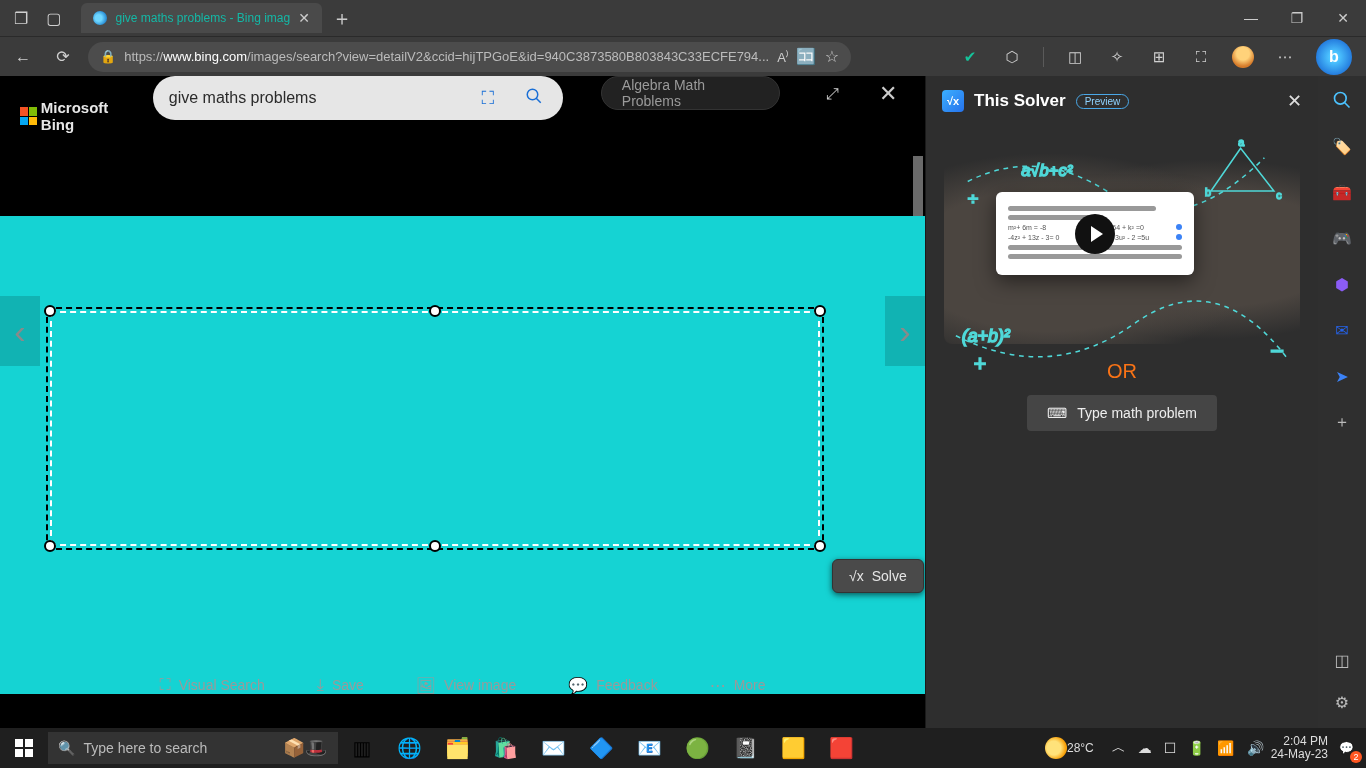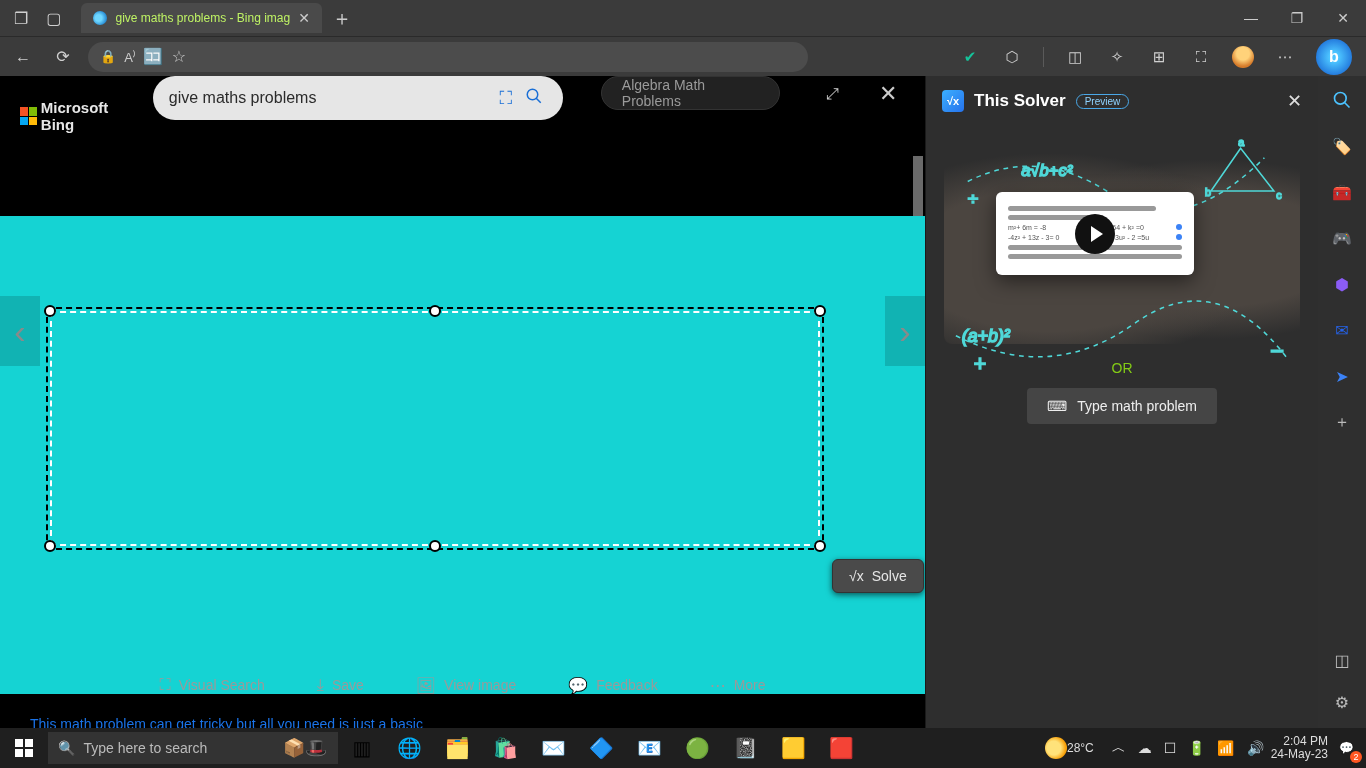--- a/index.html
+++ b/index.html
@@ -5,21 +5,21 @@
 * { margin:0; padding:0; box-sizing:border-box; font-family:"Segoe UI",Arial,sans-serif; }
 html,body { width:1366px; height:768px; overflow:hidden; background:#202124; }
 
 
 .titlebar { height:36px; background:#3b3b3b; display:flex; align-items:center; }
 .titlebar .left-icons { display:flex; gap:18px; padding:0 14px; color:#cfcfcf; }
 .tab { margin-left:6px; height:30px; background:#4a4a4a; display:flex; align-items:center;
        padding:0 12px; gap:8px; border-radius:6px 6px 0 0; min-width:220px; }
 .tab .favicon { width:14px; height:14px; border-radius:50%;
   background:radial-gradient(circle at 40%,#6fd7ff 30%,#2a8fd6 70%); }
-.tab .title { color:#bef264; font-size:12px; flex:1; white-space:nowrap; overflow:hidden; text-overflow:ellipsis;}
+.tab .title { color:#14b8a6; font-size:12px; flex:1; white-space:nowrap; overflow:hidden; text-overflow:ellipsis;}
 .tab .close { color:#ccc; font-size:14px; }
 .newtab { color:#ccc; font-size:20px; margin-left:10px; }
 .window-controls { margin-left:auto; display:flex; }
 .window-controls div { width:46px; height:36px; display:flex; align-items:center; justify-content:center; color:#ccc; font-size:14px;}
 
 .addrbar { height:40px; background:#3b3b3b; display:flex; align-items:center; padding:0 8px; gap:10px; border-top:1px solid #2a2a2a;}
 .addrbar .btn { width:30px; height:30px; display:flex; align-items:center; justify-content:center; color:#cfcfcf; }
 .urlbox { flex:0 0 720px; height:30px; background:#4c4c4c; border-radius:18px; display:flex; align-items:center; padding:0 12px; gap:8px;}
 .urlbox .lock { color:#ccc; font-size:13px; }
 .urlbox .txt { color:#bbb; font-size:13px; white-space:nowrap; overflow:hidden; text-overflow:ellipsis; flex:1;}
@@ -41,21 +41,21 @@
 .rr-bottom{margin-top:auto;display:flex;flex-direction:column;gap:18px;padding-bottom:14px;align-items:center;}
 
 
 .bingbar { position:absolute; top:0; left:0; right:0; height:80px; background:#000; display:flex; padding:0 20px; gap:14px;}
 .binglogo { display:flex; align-items:center; gap:4px; color:#e6e6e6; font-size:15px; font-weight:600;}
 .binglogo .sq{width:18px;height:18px;display:grid;grid-template:1fr 1fr/1fr 1fr;gap:1px;}
 .binglogo .sq span:nth-child(1){background:#f35325;}
 .binglogo .sq span:nth-child(2){background:#81bc06;}
 .binglogo .sq span:nth-child(3){background:#05a6f0;}
 .binglogo .sq span:nth-child(4){background:#ffba08;}
-.searchbox{flex:0 0 410px;height:44px;background:#e6e6e6;border-radius:24px;display:flex;align-items:center;padding:0 16px;gap:2px;}
+.searchbox{flex:0 0 410px;height:44px;background:#e6e6e6;border-radius:24px;display:flex;align-items:center;padding:0 16px;gap:20px;}
 .searchbox input{flex:1;border:none;background:transparent;font-size:16px;color:#2b2b2b;outline:none;}
 .searchbox .vs, .searchbox .go{width:26px;text-align:center;color:#1a6fd6;font-size:18px;}
 .pill{height:34px;padding:0 20px;border-radius:20px;background:#222;color:#9a9a9a;font-size:14px;display:flex;align-items:center;margin-left:24px;border:1px solid #333;}
 .topright-ic{width:36px;height:36px;display:flex;align-items:center;justify-content:center;color:#ccc;margin-left:8px;}
 
 .imgzone{position:absolute;top:140px;left:0;right:0;height:478px;background:#15d3d3;}
 .nav-arrow{position:absolute;top:220px;width:40px;height:70px;display:flex;align-items:center;justify-content:center;color:#8a8a8a;font-size:34px;background:rgba(0,0,0,0.15);}
 .nav-arrow.right{right:0;}
 .formula{position:absolute;top:165px;left:50px;font-size:90px;font-weight:900;color:#000;font-family:Arial,"Segoe UI",sans-serif;letter-spacing:-3px;white-space:nowrap;}
 
@@ -91,21 +91,21 @@
 .ms-illus svg{position:absolute;inset:0;}
 .ms-card{position:absolute;left:52px;top:58px;width:198px;background:#fff;border-radius:6px;
   box-shadow:0 6px 20px rgba(0,0,0,0.5);padding:10px 12px 12px;}
 .ms-card .bar{height:5px;background:#999;border-radius:3px;margin:4px 0;}
 .ms-card .bar.s{width:55%;} .ms-card .bar.m{width:85%;} .ms-card .bar.l{width:100%;}
 .ms-card .eq{font-size:7px;color:#555;margin:3px 0;display:flex;justify-content:space-between;}
 .ms-card .dot{width:6px;height:6px;border-radius:50%;background:#3b82f6;display:inline-block;margin-left:4px;}
 .play{position:absolute;left:50%;top:50%;width:40px;height:40px;margin:-20px 0 0 -20px;background:#111;border-radius:50%;
   display:flex;align-items:center;justify-content:center;}
 .play:before{content:"";border-left:12px solid #fff;border-top:8px solid transparent;border-bottom:8px solid transparent;margin-left:3px;}
-.ms-or{margin:16px 0 12px;color:#84cc16;font-size:14px;}
+.ms-or{margin:16px 0 12px;color:#f97316;font-size:20px;}
 .ms-type{background:#454545;padding:10px 20px;border-radius:4px;color:#eee;font-size:14px;display:flex;align-items:center;gap:10px;}
 
 
 .taskbar{height:40px;background:#1f1f1f;display:flex;align-items:center;}
 .tb-start{width:48px;height:40px;display:flex;align-items:center;justify-content:center;}
 .tb-start .sq{width:18px;height:18px;display:grid;grid-template:1fr 1fr/1fr 1fr;gap:2px;}
 .tb-start .sq span{background:#fff;}
 .tb-search{width:290px;height:32px;background:#333;display:flex;align-items:center;padding:0 10px;gap:8px;color:#bbb;font-size:14px;}
 .tb-search .em{margin-left:auto;font-size:18px;}
 .tb-apps{display:flex;}
@@ -140,20 +140,23 @@
     <div>❐</div>
     <div class="x">✕</div>
   </div>
 </div>
 
 <div class="addrbar">
   <div class="btn">←</div>
   <div class="btn">⟳</div>
   <div class="urlbox">
     <span class="lock">🔒</span>
+    <span class="txt">
+      <span>https://</span><em>www.bing.com</em><span>/images/search?view=detailV2&amp;ccid=hijTPGoE&amp;id=940C3873580B803843C33ECFE794...</span>
+    </span>
     <span style="color:#ccc;font-size:13px;">A⁾</span>
     <span style="color:#8fc5ff;">🈁</span>
     <span style="color:#ccc;">☆</span>
   </div>
   <div class="addr-right">
     <div class="ic" style="color:#15c39a;">✔︎</div>
     <div class="ic">⬡</div>
     <div class="sep"></div>
     <div class="ic">◫</div>
     <div class="ic">✧</div>
@@ -230,21 +233,20 @@
         </div>
       <div class="tb-item">
           <span class="ic">💬</span>
           <span>Feedback</span>
         </div>
       <div class="tb-item">
           <span class="ic">⋯</span>
           <span>More</span>
         </div>
     </div>
-    <div class="caption">This math problem can get tricky but all you need is just a basic</div>
   </div>
 
   <div class="math-panel">
     <div class="ms-head">
       <div class="logo">√x</div>
       <div class="title">This Solver</div>
       <div class="badge">Preview</div>
       <div class="close">✕</div>
     </div>
     <div class="ms-body">

